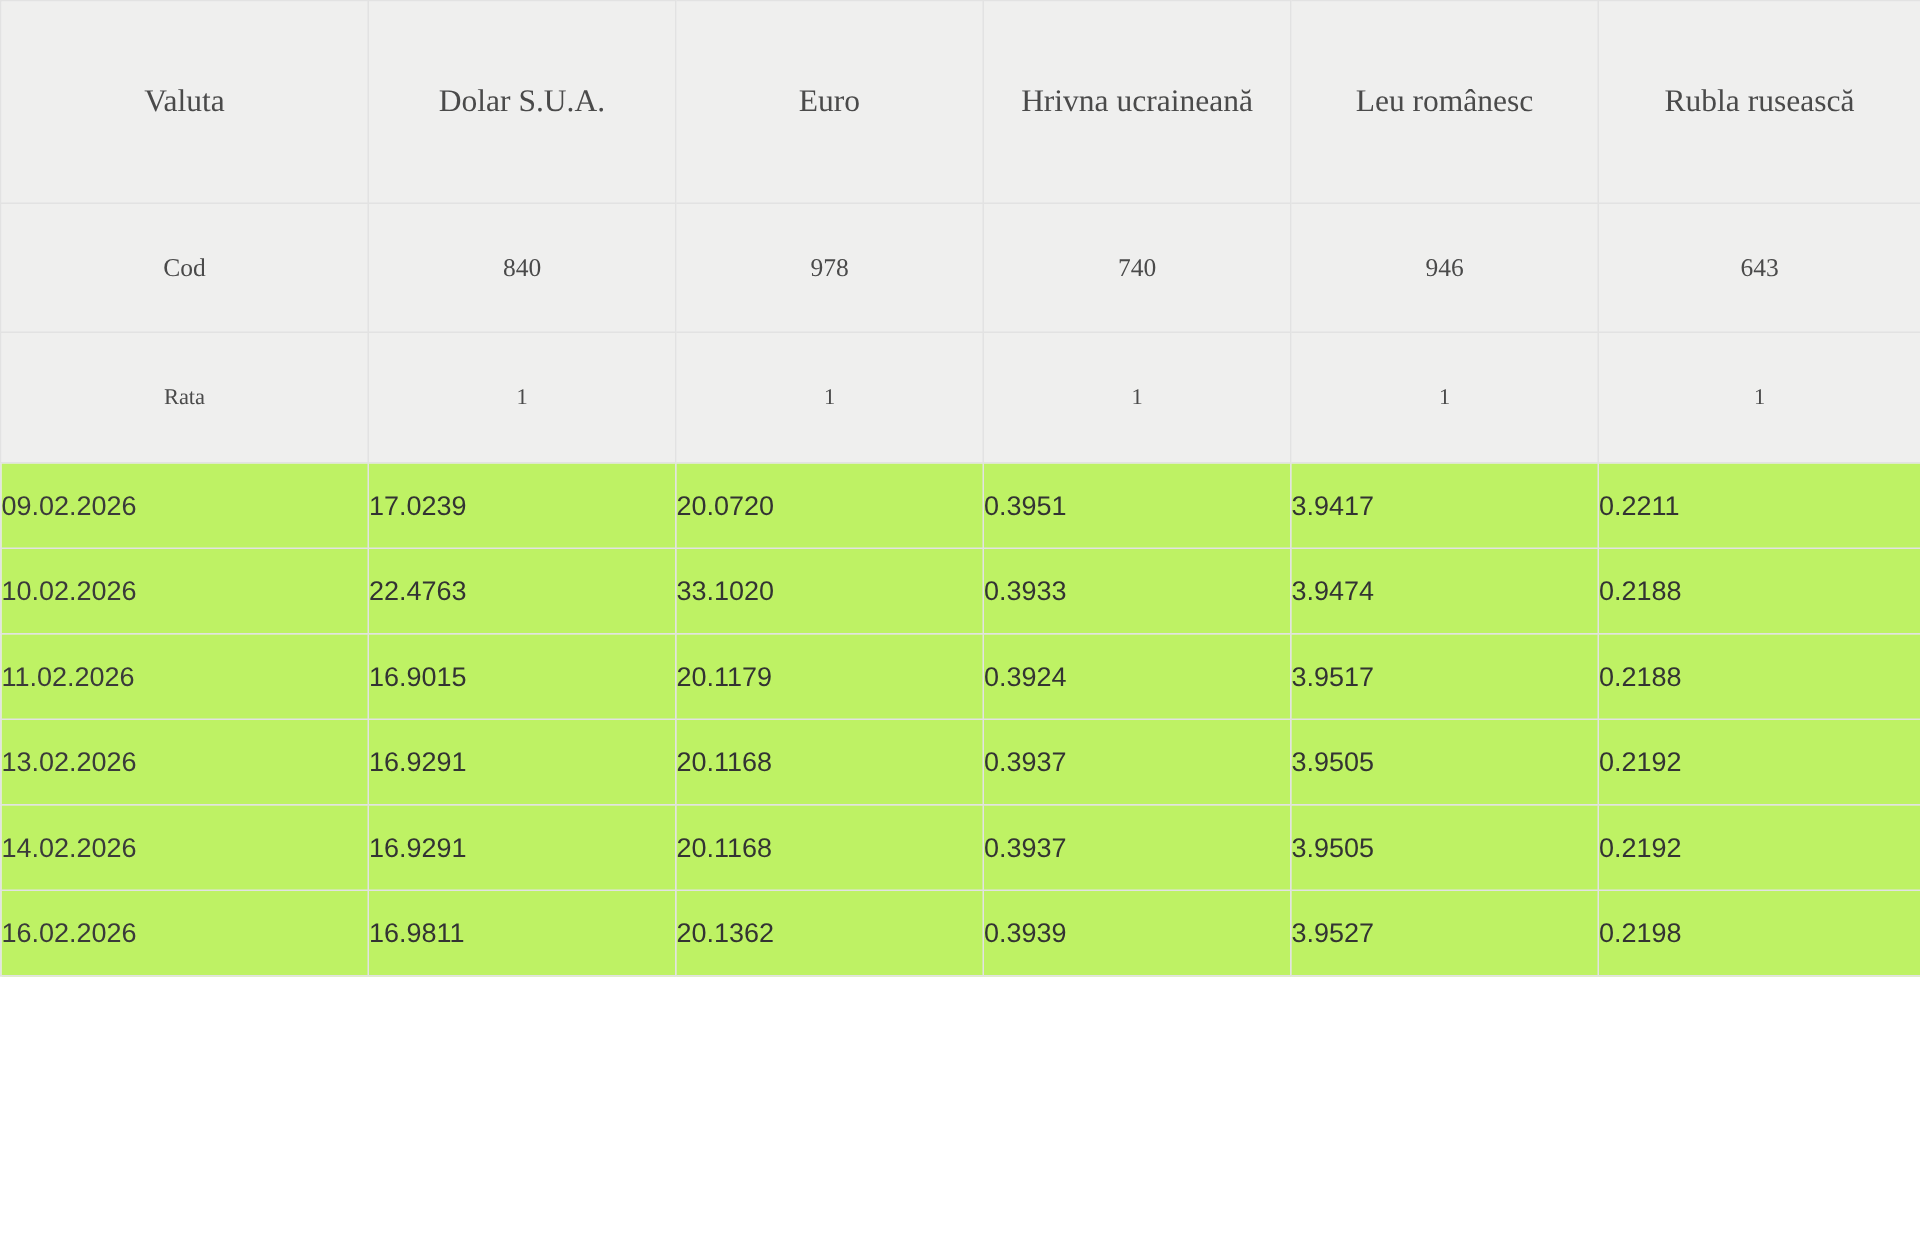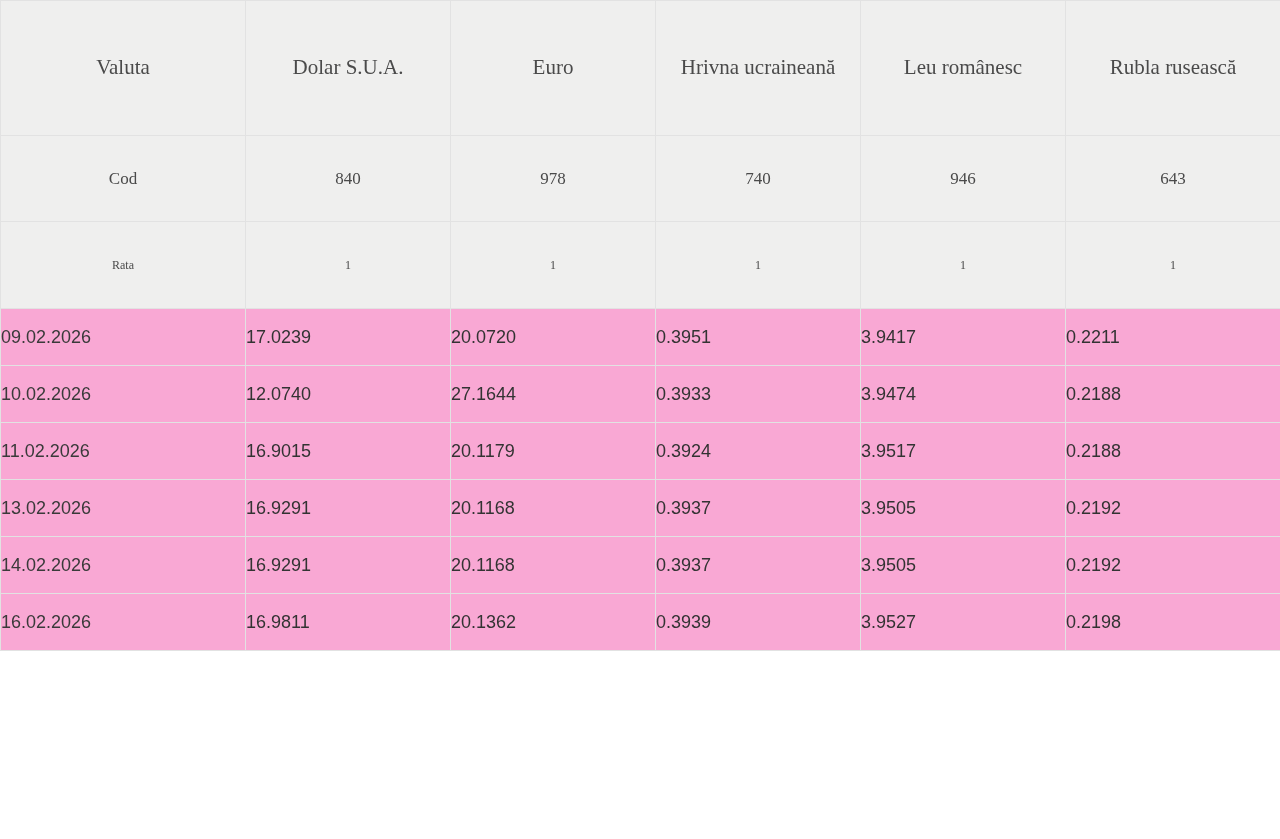--- a/index.html
+++ b/index.html
@@ -40,27 +40,27 @@
     height: 85px;
     font-size: 17px;
     margin-left: 30px;
   }
   .hdr-abr td {
     height: 85px;
     font-size: 18px;
   }
   .hdr-rate td {
     height: 86px;
-    font-size: 12px;
+    font-size: 15px;
   }
   
   .data td {
     height: 56px;
     font-size: 18px;
-    background: #f9a8d4;
+    background: #bef264;
     border-left: none;
     border-right: none;
   }
   .data td.date-cell {
     text-align: left;
     padding-left: 26px;
     color: #3a3a3a;
   }
   .data td.num {
     text-align: left;
@@ -156,22 +156,22 @@
     <tr class="data">
       <td class="date-cell">09.02.2026</td>
       <td class="num">17.0239</td>
       <td class="num">20.0720</td>
       <td class="num">0.3951</td>
       <td class="num">3.9417</td>
       <td class="num">0.2211</td>
     </tr>
     <tr class="data">
       <td class="date-cell">10.02.2026</td>
-      <td class="num">12.0740</td>
-      <td class="num">27.1644</td>
+      <td class="num">22.4763</td>
+      <td class="num">33.1020</td>
       <td class="num">0.3933</td>
       <td class="num">3.9474</td>
       <td class="num">0.2188</td>
     </tr>
     <tr class="data">
       <td class="date-cell">11.02.2026</td>
       <td class="num">16.9015</td>
       <td class="num">20.1179</td>
       <td class="num">0.3924</td>
       <td class="num">3.9517</td>

